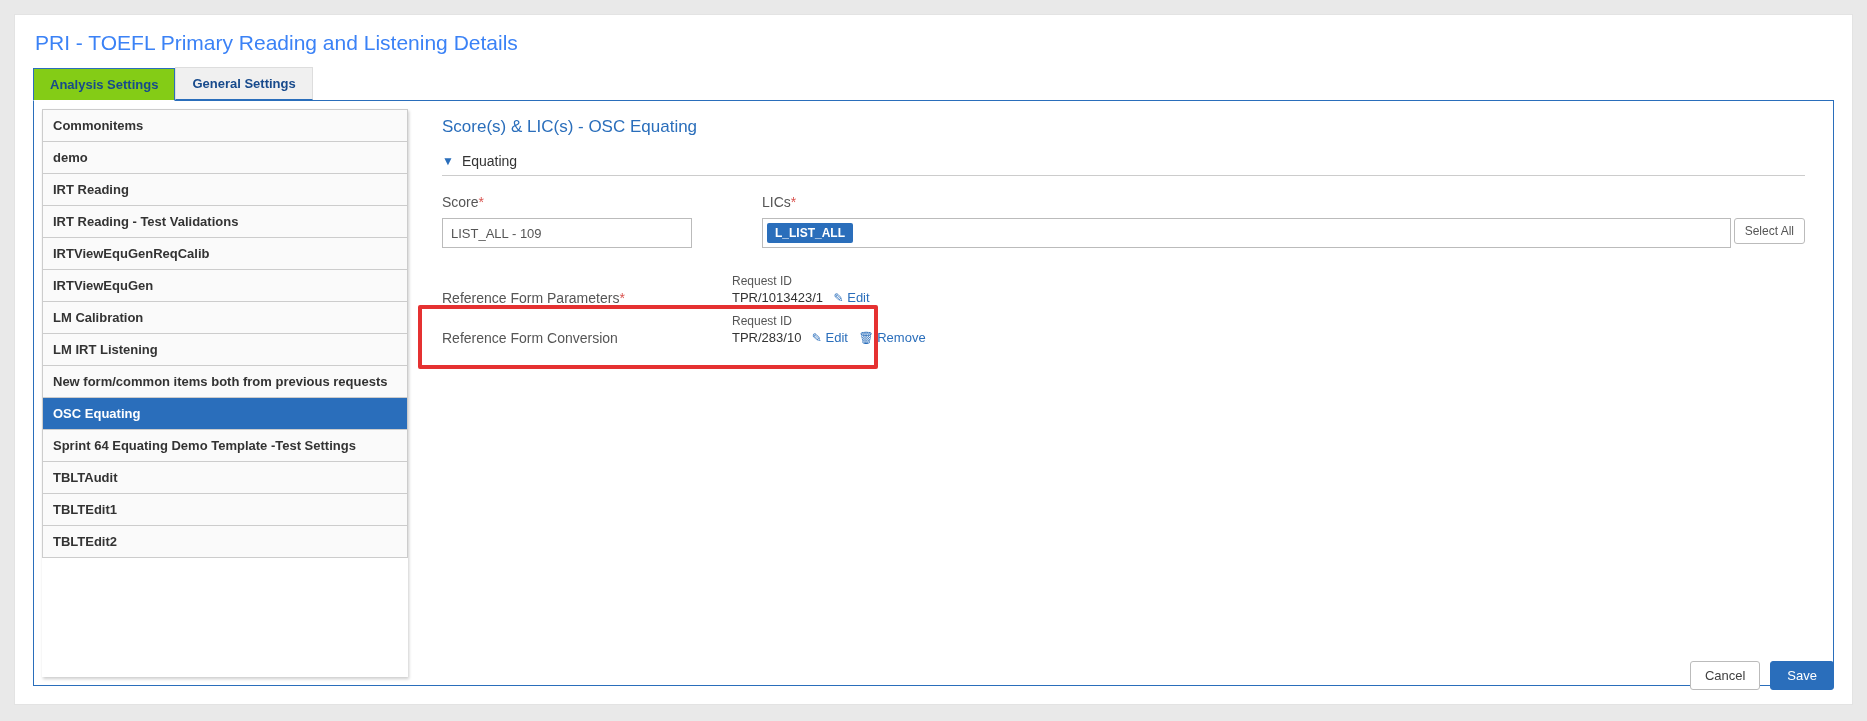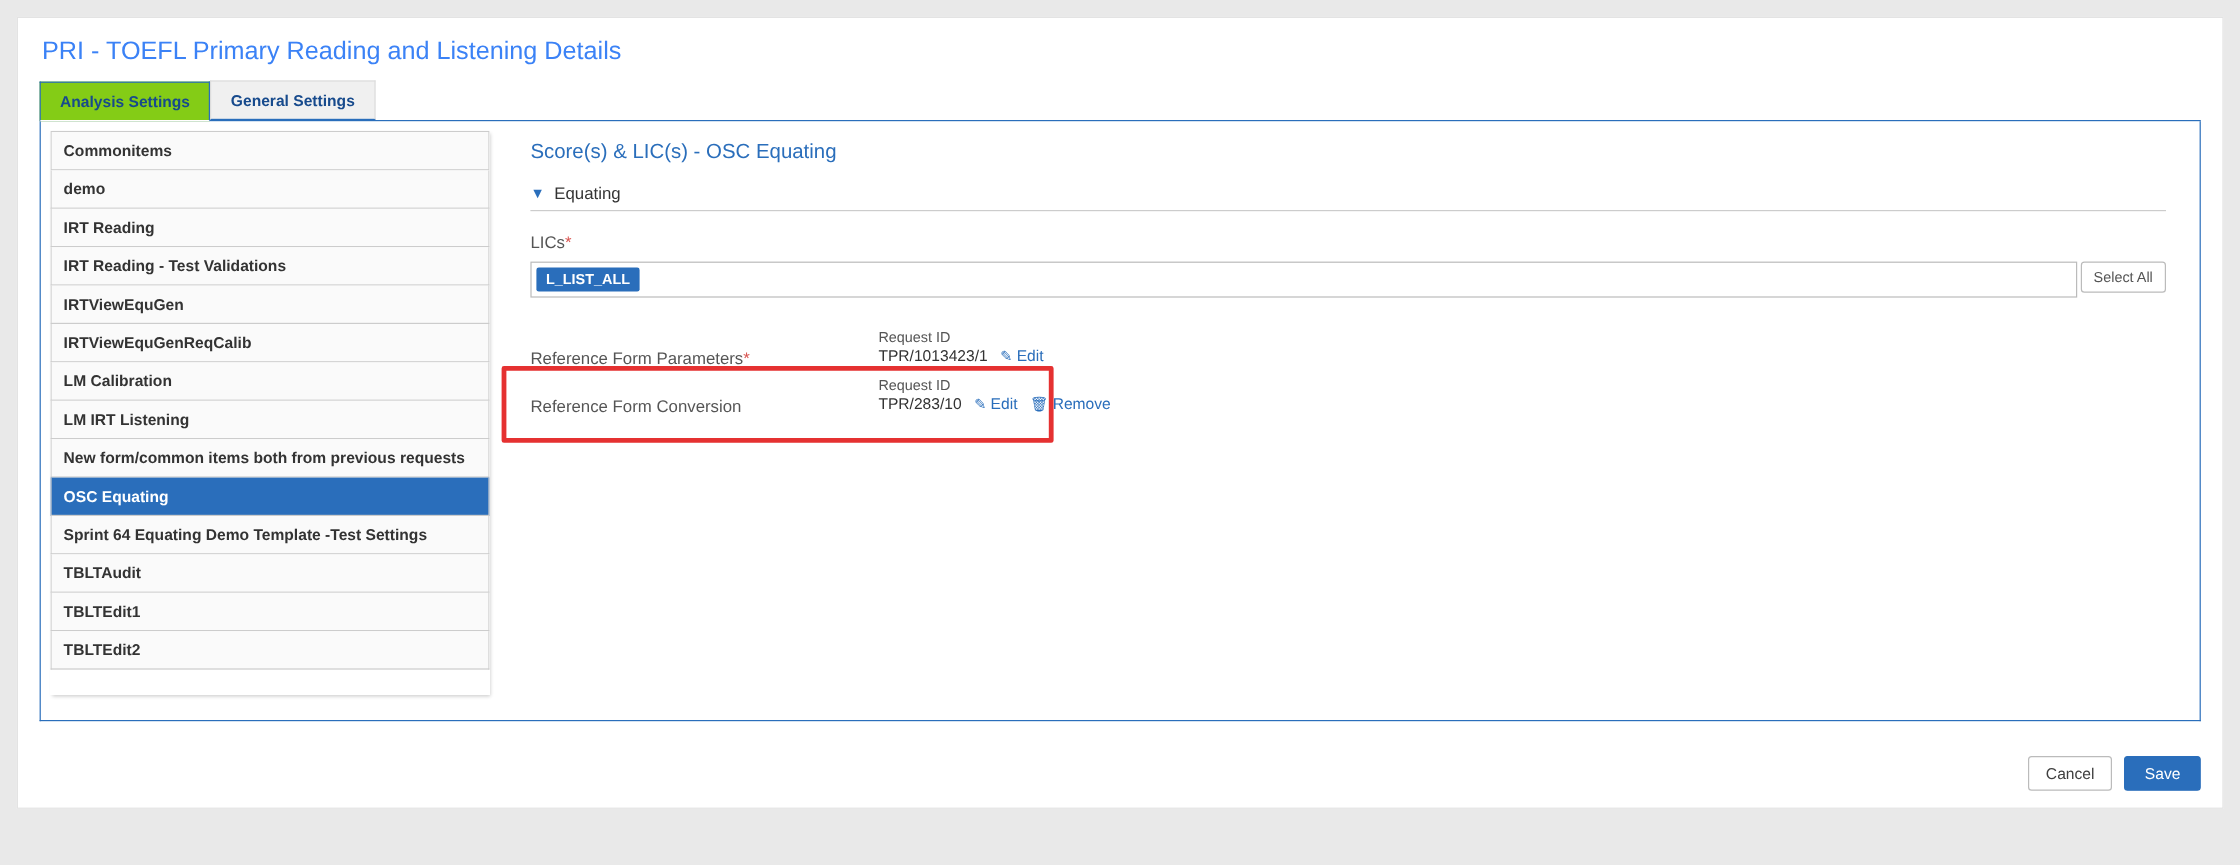--- a/index.html
+++ b/index.html
@@ -6,21 +6,21 @@
   html, body { margin:0; padding:0; font-family: "Segoe UI", Arial, sans-serif; background:#e9e9e9; color:#333; }
   .outer { padding:14px; }
   .card { background:#fff; border:1px solid #e3e3e3; padding:10px 18px 18px 18px; position:relative; min-height:660px;}
   .page-title { color:#3b82f6; font-size:21px; font-weight:400; margin:6px 0 12px 2px;}
   .tabs { display:flex; border-bottom:1px solid #2a6ebb; margin-bottom:0; }
   .tab { padding:8px 16px; font-size:13px; font-weight:600; color:#174a8c; background:#f0f0f0; border:1px solid #ddd; border-bottom:1px solid #2a6ebb; margin-right:0px; cursor:pointer;}
   .tab.active { background:#84cc16; border:1px solid #2a6ebb; border-bottom:1px solid #fff; position:relative; top:1px;}
   .content-area { border:1px solid #2a6ebb; border-top:none; padding:0; display:flex; min-height:500px; }
   
   .sidebar-wrap { width:380px; position:relative; padding:8px 6px 8px 8px;}
-  .sidebar { width:100%; height:470px; overflow-y:auto; border:none; box-shadow:1px 2px 3px rgba(0,0,0,.2); position:relative; }
+  .sidebar { width:100%; height:568px; overflow-y:auto; border:none; box-shadow:1px 2px 3px rgba(0,0,0,.2); position:relative; }
   .sidebar::-webkit-scrollbar{width:14px;}
   .sidebar::-webkit-scrollbar-track{background:#f1f1f1;}
   .sidebar::-webkit-scrollbar-thumb{background:#c1c1c1;}
   .sidebar-item { padding:8px 10px; font-size:13px; font-weight:600; color:#333; border:1px solid #ccc; border-top:none; background:#fafafa; cursor:pointer; white-space:nowrap; overflow:hidden; text-overflow:ellipsis;}
   .sidebar-item:first-child{border-top:1px solid #ccc;}
   .sidebar-item.selected { background:#2a6ebb; color:#fff;}
   
   .main { flex:1; padding:16px 28px 8px 28px;}
   .section-title { color:#2a6ebb; font-size:17px; font-weight:400; margin-bottom:12px;}
   .collapser { display:flex; align-items:center; gap:8px; border-bottom:1px solid #ccc; padding:4px 0 6px 0; margin-bottom:18px; cursor:pointer;}
@@ -60,42 +60,46 @@
       <div class="tab">General Settings</div>
     </div>
 
     <div class="content-area">
       <div class="sidebar-wrap">
         <div class="sidebar" id="sidebar">
             <div class="sidebar-item">Commonitems</div>
             <div class="sidebar-item">demo</div>
             <div class="sidebar-item">IRT Reading</div>
             <div class="sidebar-item">IRT Reading - Test Validations</div>
+            <div class="sidebar-item">IRTViewEquGenReqCalib</div>
             <div class="sidebar-item">IRTViewEquGen</div>
-            <div class="sidebar-item">IRTViewEquGenReqCalib</div>
             <div class="sidebar-item">LM Calibration</div>
             <div class="sidebar-item">LM IRT Listening</div>
             <div class="sidebar-item">New form/common items both from previous requests</div>
             <div class="sidebar-item selected">OSC Equating</div>
             <div class="sidebar-item">Sprint 64 Equating Demo Template -Test Settings</div>
             <div class="sidebar-item">TBLTAudit</div>
             <div class="sidebar-item">TBLTEdit1</div>
             <div class="sidebar-item">TBLTEdit2</div>
           </div>
       </div>
 
       <div class="main" style="position:relative;">
         <div class="section-title">Score(s) &amp; LIC(s) - OSC Equating</div>
 
         <div class="collapser">
           <span class="chev">▼</span>
           <span class="label">Equating</span>
         </div>
 
         <div class="row">
+          <div class="col" style="max-width:280px;">
+            <span class="fld-label"><span>Score</span><span class="req">*</span></span>
+            <input class="text-input" value="LIST_ALL - 109" style="">
+          </div>
           <div class="col">
             <span class="fld-label"><span>LICs</span><span class="req">*</span></span>
             <div class="col-lic">
               <div class="lic-box">
                 <span class="tag">L_LIST_ALL</span>
               </div>
               <button class="btn-outline">Select All</button>
             </div>
           </div>
         </div>

